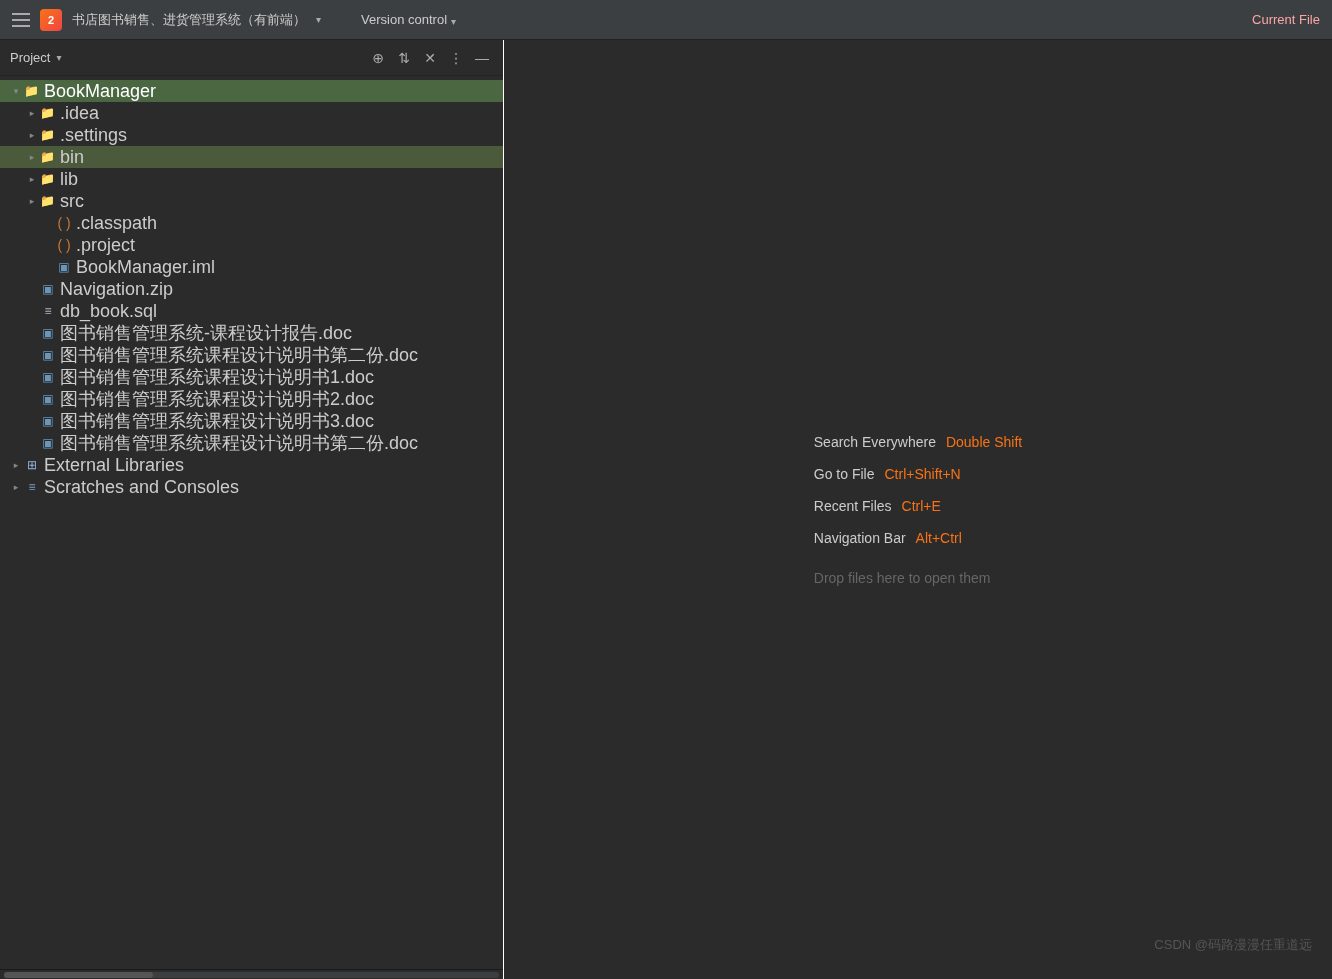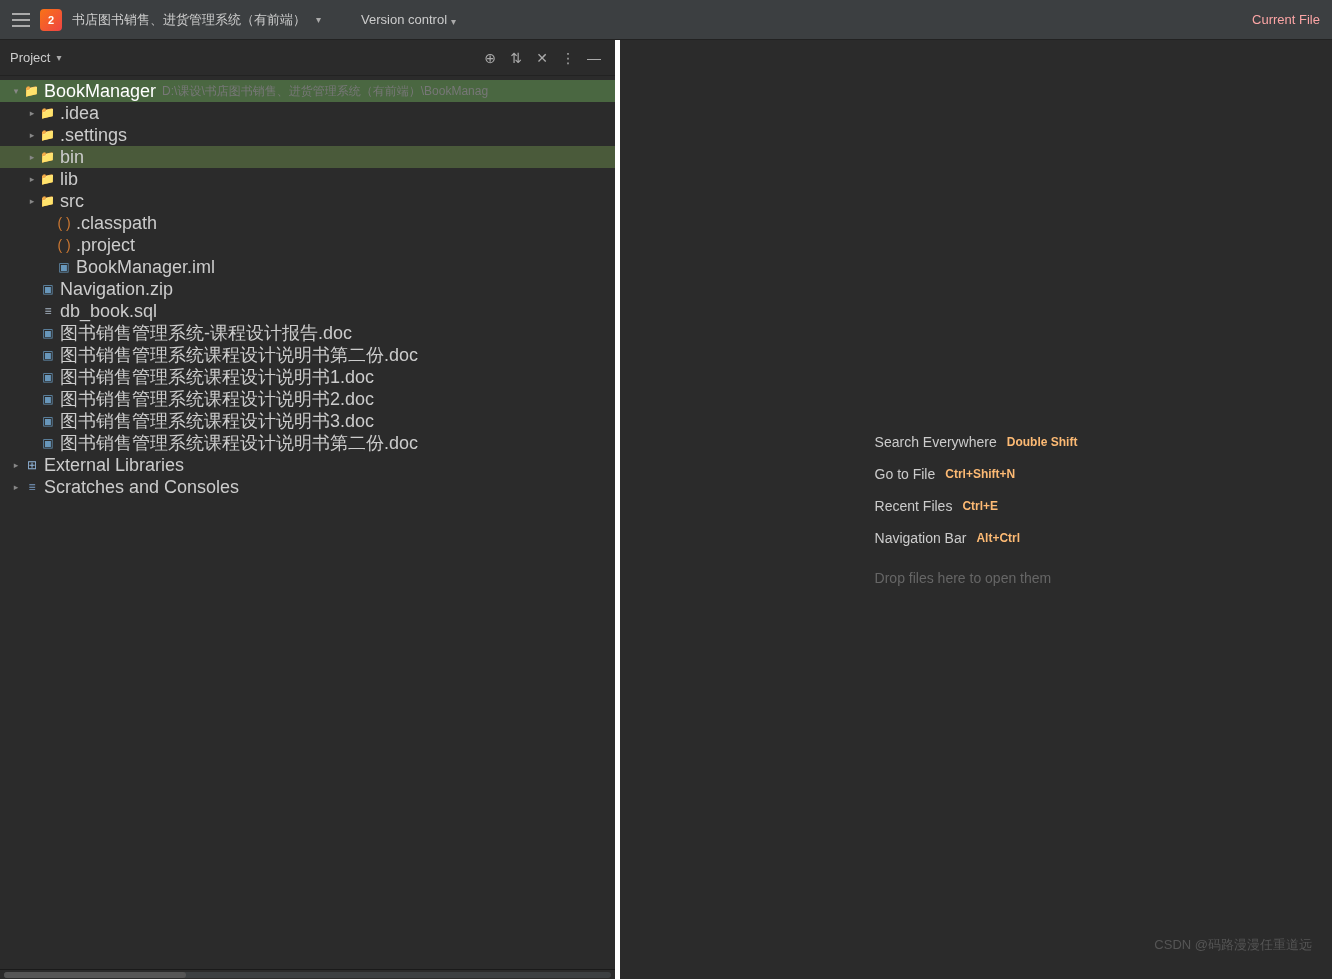--- a/index.html
+++ b/index.html
@@ -78,25 +78,25 @@
 
     
     .main-layout {
       display: flex;
       flex: 1;
       overflow: hidden;
     }
 
     
     .sidebar {
-      width: 620px;
+      width: 504px;
       background: #2b2b2b;
       display: flex;
       flex-direction: column;
-      border-right: 5px solid #ffffff;
+      border-right: 1px solid #ffffff;
       flex-shrink: 0;
     }
 
     .sidebar-header {
       display: flex;
       align-items: center;
       padding: 6px 10px;
       gap: 6px;
       background: #2b2b2b;
       border-bottom: 1px solid #222;
@@ -211,31 +211,30 @@
     }
 
     .hints-container {
       display: flex;
       flex-direction: column;
       gap: 16px;
       align-items: flex-start;
     }
     .hint-row {
       display: flex;
-      align-items: center;
+      align-items: flex-end;
       gap: 10px;
     }
     .hint-action {
       color: #ccc;
       font-size: 14px;
     }
     .hint-shortcut {
-      color: #fdba74;
-      font-size: 12px;
-      font-weight: bold;
+      color: #f97316;
+      font-size: 14px;
     }
 
     .drop-hint {
       color: #666;
       font-size: 14px;
       margin-top: 8px;
     }
 
     
     .watermark {
@@ -307,21 +306,20 @@
         <div class="sidebar-action-btn">—</div>
       </div>
     </div>
 
     <div class="file-tree">
 
       <div class="tree-item selected">
         <span class="tree-arrow expanded"></span>
         <span class="tree-icon icon-folder">📁</span>
         <span class="tree-label">BookManager</span>
-        <span class="tree-path">D:\课设\书店图书销售、进货管理系统（有前端）\BookManag</span>
       </div>
 
       <div class="tree-item" style="padding-left:24px">
         <span class="tree-arrow collapsed"></span>
         <span class="tree-icon icon-folder">📁</span>
         <span class="tree-label">.idea</span>
       </div>
 
       <div class="tree-item" style="padding-left:24px">
         <span class="tree-arrow collapsed"></span>

